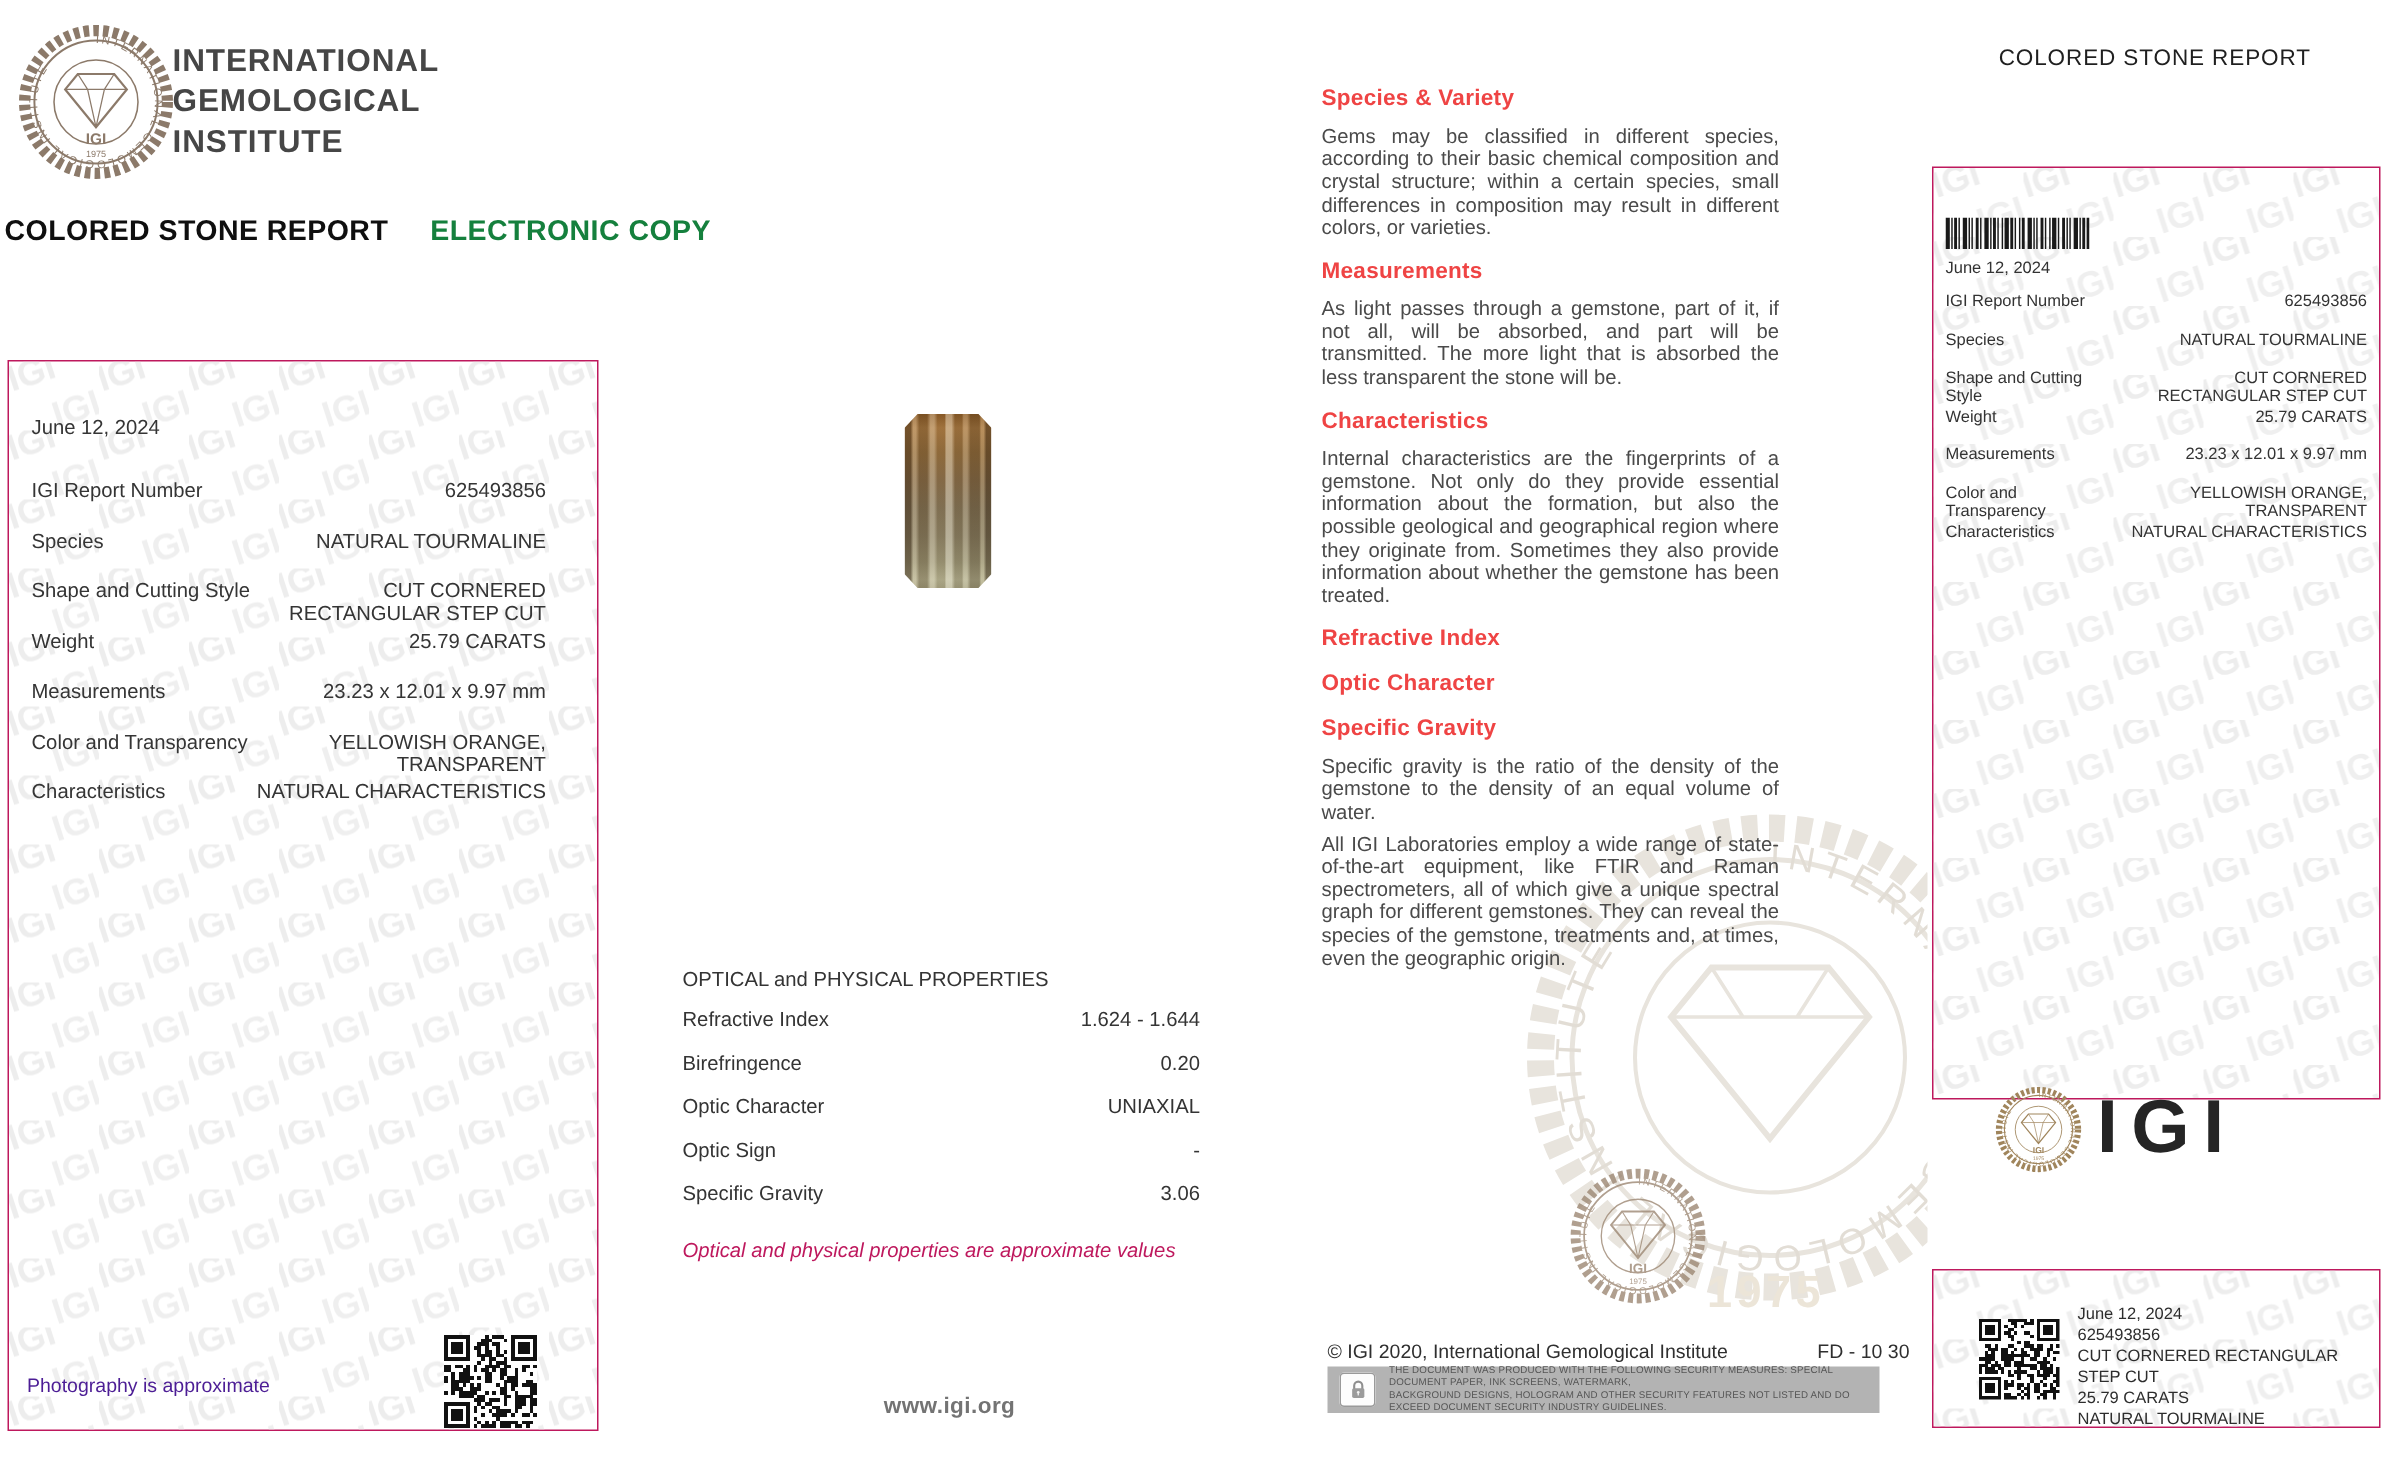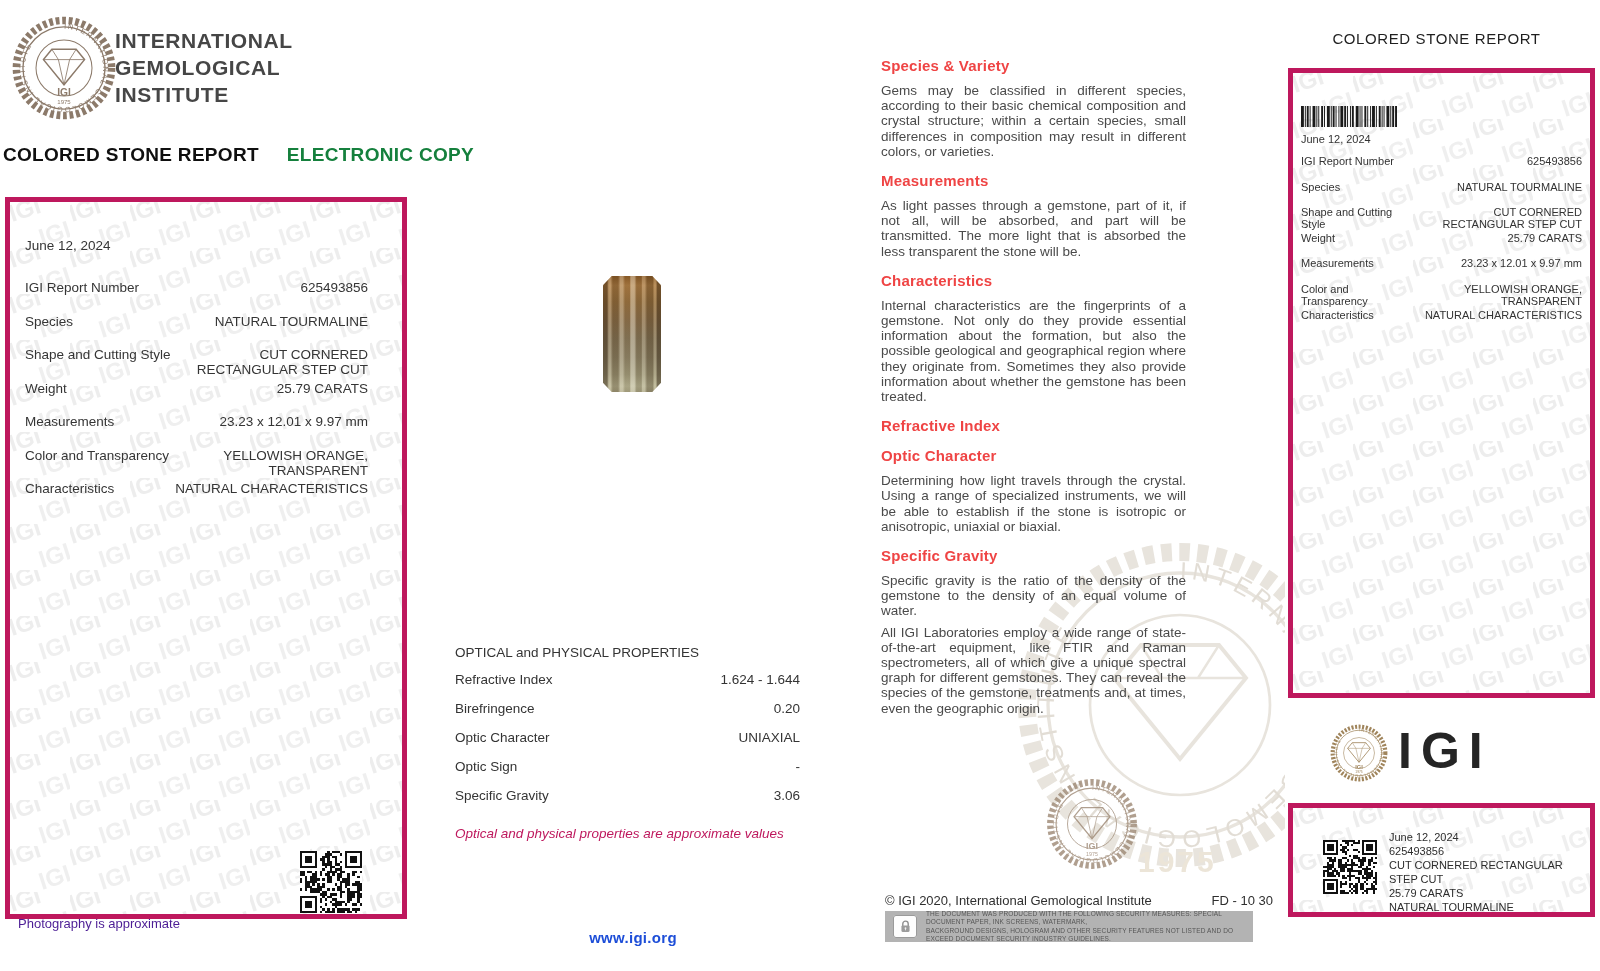--- a/index.html
+++ b/index.html
@@ -7,21 +7,21 @@
         font-family:"Liberation Sans","DejaVu Sans",sans-serif;color:#333;}
   .abs{position:absolute;}
 
   
   .brand-title{font-size:21px;font-weight:bold;color:#464646;line-height:27px;letter-spacing:.6px;}
   .report-title-row{display:flex;gap:28px;align-items:baseline;}
   .report-title{font-size:19px;font-weight:bold;color:#0f0f0f;letter-spacing:.3px;}
   .copy-type{font-size:19px;font-weight:bold;color:#15803d;letter-spacing:.3px;}
 
   
-  .wm-panel{border:5px solid #be185d;background:#fff;}
+  .wm-panel{border:1px solid #be185d;background:#fff;margin-top:43px;}
   .wm-panel > svg.wm{position:absolute;inset:0;width:100%;height:100%;}
 
   
   .lp-content{position:absolute;inset:0;padding:36px 34px 0 15px;font-size:13.5px;color:#353535;}
   .lp-date{margin-bottom:27px;}
   .f-row{display:flex;justify-content:space-between;align-items:flex-start;min-height:33.5px;}
   .f-label{white-space:nowrap;}
   .f-value{text-align:right;max-width:195px;}
   .photo-note{font-size:13px;color:#4c1d95;}
 
@@ -31,21 +31,21 @@
     background:
       linear-gradient(90deg,rgba(50,32,15,.45) 0 7%,rgba(255,240,215,.25) 10% 13%,rgba(70,48,22,.28) 17% 26%,rgba(255,245,225,.30) 30% 34%,rgba(90,62,30,.12) 38% 46%,rgba(255,250,235,.38) 48% 54%,rgba(70,50,25,.18) 58% 66%,rgba(255,245,225,.22) 68% 72%,rgba(60,42,20,.30) 76% 86%,rgba(255,240,210,.18) 88% 91%,rgba(45,30,14,.45) 94% 100%),
       linear-gradient(180deg,#8d5c27 0%,#aa7a42 8%,#96703f 22%,#8a6f4b 38%,#857659 54%,#8c8266 70%,#9d9879 85%,#b5b393 95%,#a9a686 100%);
   }
 
   
   .opt{font-size:13.5px;color:#343434;width:345px;}
   .opt-title{margin-bottom:12px;}
   .o-row{display:flex;justify-content:space-between;min-height:29px;align-items:flex-start;}
   .opt-note{font-style:italic;font-size:13.5px;color:#be185d;}
-  .website{font-size:15px;font-weight:bold;color:#1d4ed8;text-align:center;letter-spacing:.3px;}
+  .website{font-size:15px;font-weight:bold;color:#737373;text-align:center;letter-spacing:.3px;}
 
   
   .info-col{width:305px;font-size:13.5px;line-height:15.2px;color:#4a4a4a;}
   .info-col h3{font-size:15px;line-height:16px;color:#ef4444;margin:14px 0 9px 0;letter-spacing:.2px;}
   .info-col .sec:first-child h3{margin-top:0;}
   .info-col p{margin:0 0 6px 0;text-align:justify;}
   .info-col p:empty{display:none;}
   .copy-row{display:flex;justify-content:space-between;width:388px;font-size:13px;color:#2f2f2f;gap:17px;}
   .sec-strip{width:368px;height:31px;background:#b3b3b3;display:flex;align-items:center;}
   .lock-box{width:24px;height:23px;background:#fdfdfd;border-radius:3px;margin-left:8px;
@@ -439,21 +439,20 @@
     </div>
     <div class="sec">
       <h3>Characteristics</h3>
       <p>Internal characteristics are the fingerprints of a gemstone. Not only do they provide essential information about the formation, but also the possible geological and geographical region where they originate from. Sometimes they also provide information about whether the gemstone has been treated.</p>
     </div>
     <div class="sec">
       <h3>Refractive Index</h3>
     </div>
     <div class="sec">
       <h3>Optic Character</h3>
-      <p>Determining how light travels through the crystal. Using a range of specialized instruments, we will be able to establish if the stone is isotropic or anisotropic, uniaxial or biaxial.</p>
     </div>
     <div class="sec">
       <h3>Specific Gravity</h3>
       <p>Specific gravity is the ratio of the density of the gemstone to the density of an equal volume of water.</p>
       <p>All IGI Laboratories employ a wide range of state-of-the-art equipment, like FTIR and Raman spectrometers, all of which give a unique spectral graph for different gemstones. They can reveal the species of the gemstone, treatments and, at times, even the geographic origin.</p>
     </div>
   </div>
 
   <div class="abs copy-row" style="left:885px;top:893px;">
     <span>© IGI 2020, International Gemological Institute</span>

